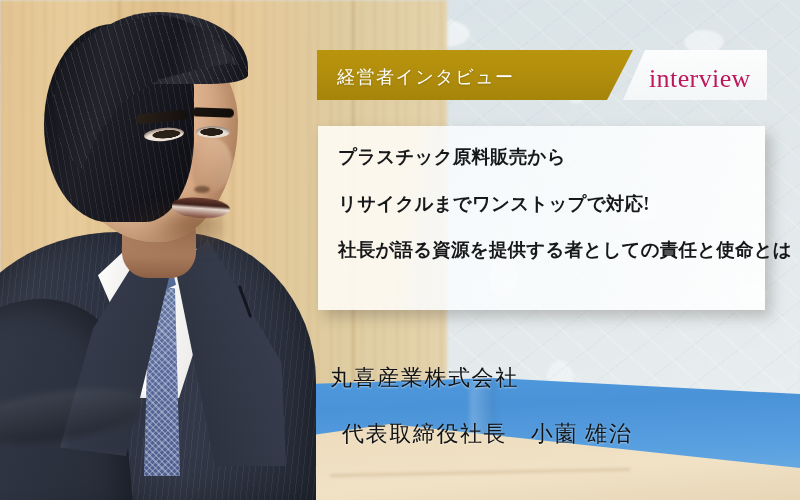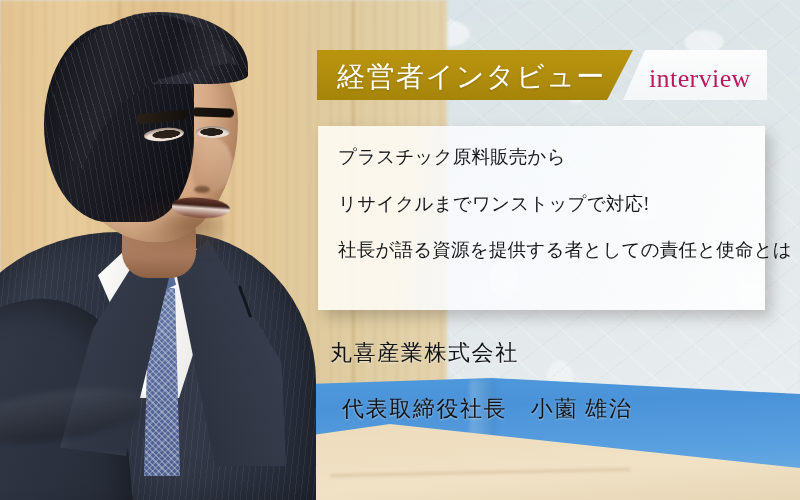--- a/index.html
+++ b/index.html
@@ -274,21 +274,21 @@
   .banner-wrap{position:absolute;left:317px;top:50px;height:50px;}
   .banner-gold{
     position:absolute;left:0;top:0;width:316px;height:50px;
     background:linear-gradient(180deg,#b9940e 0%,#b08d0c 52%,#a68409 100%);
     clip-path:polygon(0 0, 316px 0, 290px 50px, 0 50px);
   }
   .banner-title{
     position:absolute;left:20px;top:0;height:54px;
     display:flex;align-items:center;
     color:#fff;
-    font-size:28px;
+    font-size:18px;
     letter-spacing:1.5px;
     white-space:nowrap;
     text-shadow:0 1px 2px rgba(90,70,0,.35);
   }
   .banner-en-panel{
     position:absolute;left:306px;top:0;width:144px;height:50px;
     background:linear-gradient(180deg,rgba(255,255,255,.90),rgba(248,250,250,.84));
     clip-path:polygon(22px 0, 144px 0, 144px 50px, 0 50px);
   }
   .banner-en{
@@ -309,32 +309,34 @@
         rgba(250,252,254,.86) 26%,
         rgba(252,254,255,.84) 60%,
         rgba(255,255,255,.88) 100%);
     box-shadow:6px 7px 13px rgba(60,55,45,.26);
   }
   .copy-lines{
     position:absolute;left:20px;top:22px;right:10px;
     color:#17181a;
     font-size:18.5px;
     line-height:1.0;
+    font-weight:bold;
   }
   .copy-line{margin:0 0 28px 0;white-space:nowrap;letter-spacing:.2px;}
   .copy-line:last-child{margin-bottom:0;text-align:center;}
 
   
   .caption{
     position:absolute;left:330px;top:338px;
     color:#121315;
   }
   .caption-company{
     font-size:22px;letter-spacing:1.6px;white-space:nowrap;
     text-shadow:0 1px 2px rgba(255,255,255,.55);
+    margin-top:25px;
   }
   .caption-person{
     margin-top:26px;
     font-size:22px;letter-spacing:1.6px;white-space:nowrap;
     text-shadow:0 1px 2px rgba(255,255,255,.45);
     margin-left:12px;
   }
 </style>
 </head>
 <body>

